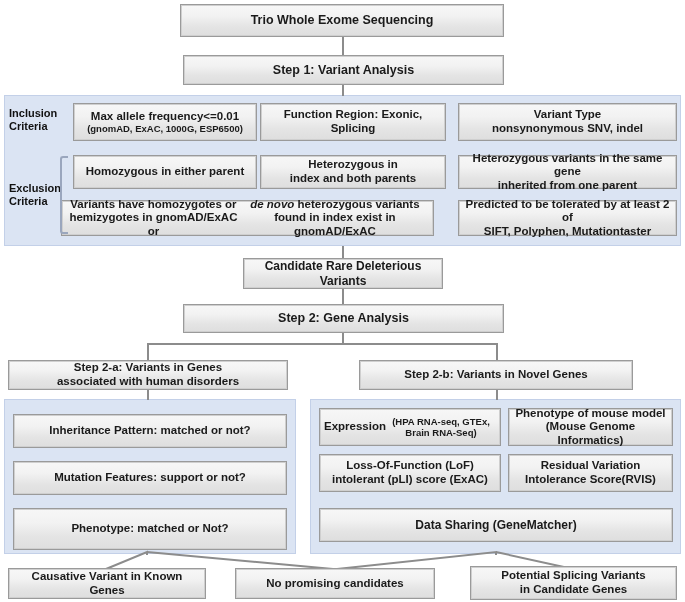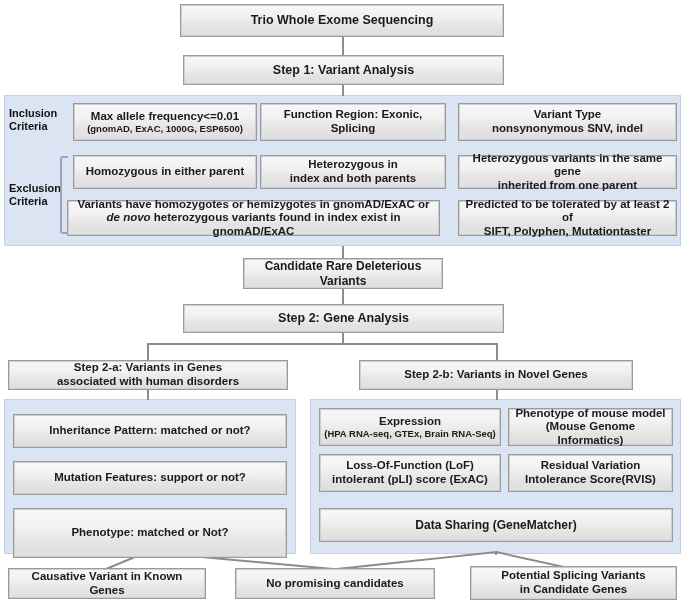--- a/index.html
+++ b/index.html
@@ -154,44 +154,44 @@
   <div class="node" style="left:73px; top:155px; width:184px; height:34px; font-size:11.5px;">Homozygous in either parent</div>
   <div class="node" style="left:260px; top:155px; width:186px; height:34px; font-size:11.5px; flex-direction:column;">
     <span class="l1">Heterozygous in</span>
     <span class="l2">index and both parents</span>
   </div>
   <div class="node" style="left:458px; top:155px; width:219px; height:34px; font-size:11.5px; flex-direction:column;">
     <span class="l1">Heterozygous variants in the same gene</span>
     <span class="l2">inherited from one parent</span>
   </div>
 
-  <div class="node" style="left:67px; top:200px; width:373px; height:36px; font-size:11.5px; flex-direction:column;">
+  <div class="node" style="left:61px; top:200px; width:373px; height:36px; font-size:11.5px; flex-direction:row;">
     <span class="l1">Variants have homozygotes or hemizygotes in gnomAD/ExAC or</span>
     <span class="l2"><em class="ital">de novo</em><span> heterozygous variants found in index exist in gnomAD/ExAC</span></span>
   </div>
   <div class="node" style="left:458px; top:200px; width:219px; height:36px; font-size:11.5px; flex-direction:column;">
     <span class="l1">Predicted to be tolerated by at least 2 of</span>
     <span class="l2">SIFT, Polyphen, Mutationtaster</span>
   </div>
 
   <div class="node" style="left:243px; top:258px; width:200px; height:31px; font-size:12px;">Candidate Rare Deleterious Variants</div>
 
   <div class="node" style="left:183px; top:304px; width:321px; height:29px; font-size:12.5px;">Step 2: Gene Analysis</div>
 
   <div class="node" style="left:8px; top:360px; width:280px; height:30px; font-size:11.5px; flex-direction:column;">
     <span class="l1">Step 2-a: Variants in Genes</span>
     <span class="l2">associated with human disorders</span>
   </div>
   <div class="node" style="left:359px; top:360px; width:274px; height:30px; font-size:11.5px;">Step 2-b: Variants in Novel Genes</div>
 
   <div class="node" style="left:13px; top:414px; width:274px; height:34px; font-size:11.5px;">Inheritance Pattern: matched or not?</div>
   <div class="node" style="left:13px; top:461px; width:274px; height:34px; font-size:11.5px;">Mutation Features: support or not?</div>
-  <div class="node" style="left:13px; top:508px; width:274px; height:50px; font-size:11.5px;">Phenotype: matched or Not?</div>
-
-  <div class="node" style="left:319px; top:408px; width:182px; height:38px; font-size:11.5px; flex-direction:column;">
+  <div class="node" style="left:13px; top:508px; width:274px; height:42px; font-size:11.5px;">Phenotype: matched or Not?</div>
+
+  <div class="node" style="left:319px; top:408px; width:182px; height:38px; font-size:11.5px; flex-direction:row;">
     <span class="l1">Expression</span>
     <span class="sub">(HPA RNA-seq, GTEx, Brain RNA-Seq)</span>
   </div>
   <div class="node" style="left:508px; top:408px; width:165px; height:38px; font-size:11.5px; flex-direction:column;">
     <span class="l1">Phenotype of mouse model</span>
     <span class="l2">(Mouse Genome Informatics)</span>
   </div>
   <div class="node" style="left:319px; top:454px; width:182px; height:38px; font-size:11.5px; flex-direction:column;">
     <span class="l1">Loss-Of-Function (LoF)</span>
     <span class="l2">intolerant (pLI) score (ExAC)</span>

